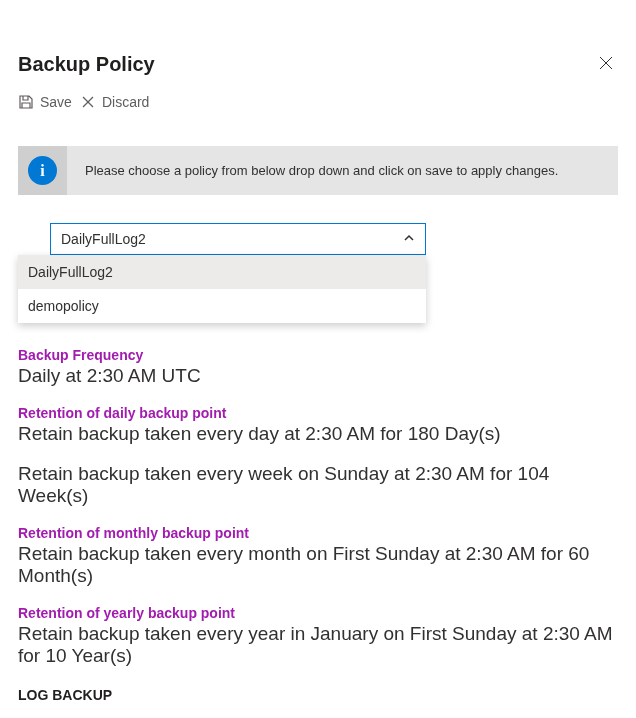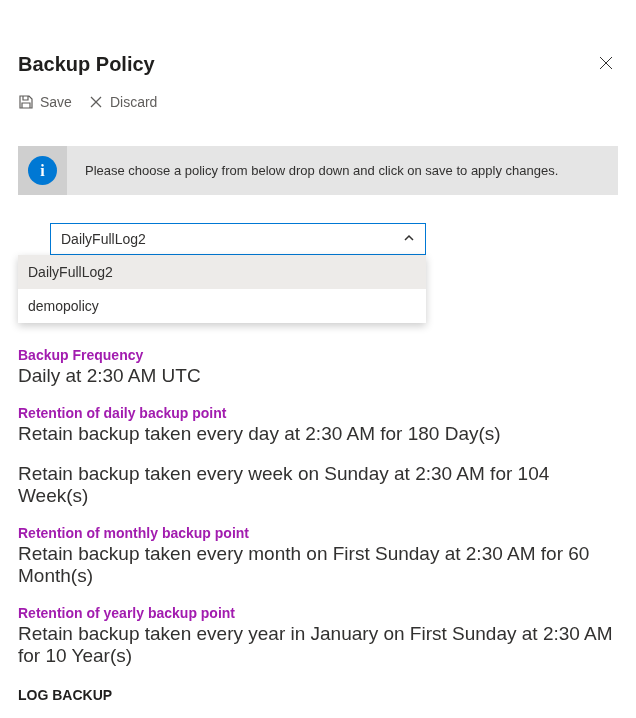--- a/index.html
+++ b/index.html
@@ -32,21 +32,21 @@
       cursor: pointer;
       font-size: 16px;
       color: #323130;
       padding: 4px;
       line-height: 1;
     }
     .toolbar {
       display: flex;
       align-items: center;
       padding: 6px 18px 12px 18px;
-      gap: 16px;
+      gap: 8px;
     }
     .toolbar-btn {
       display: flex;
       align-items: center;
       gap: 6px;
       cursor: pointer;
       color: #605e5c;
       font-size: 14px;
     }
     .toolbar-btn svg {

